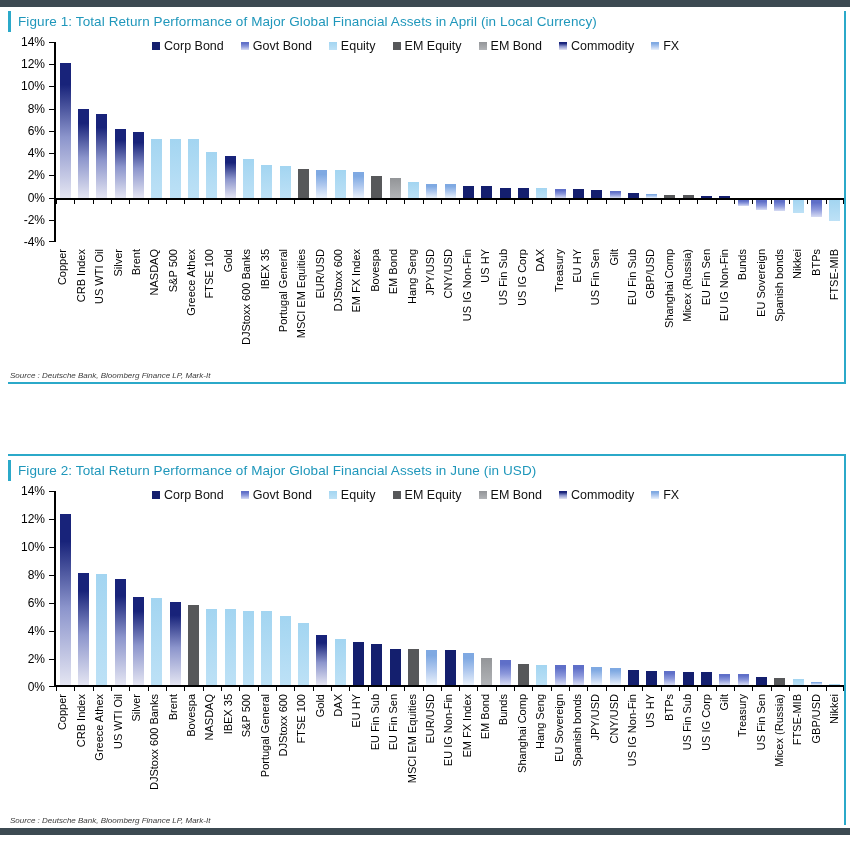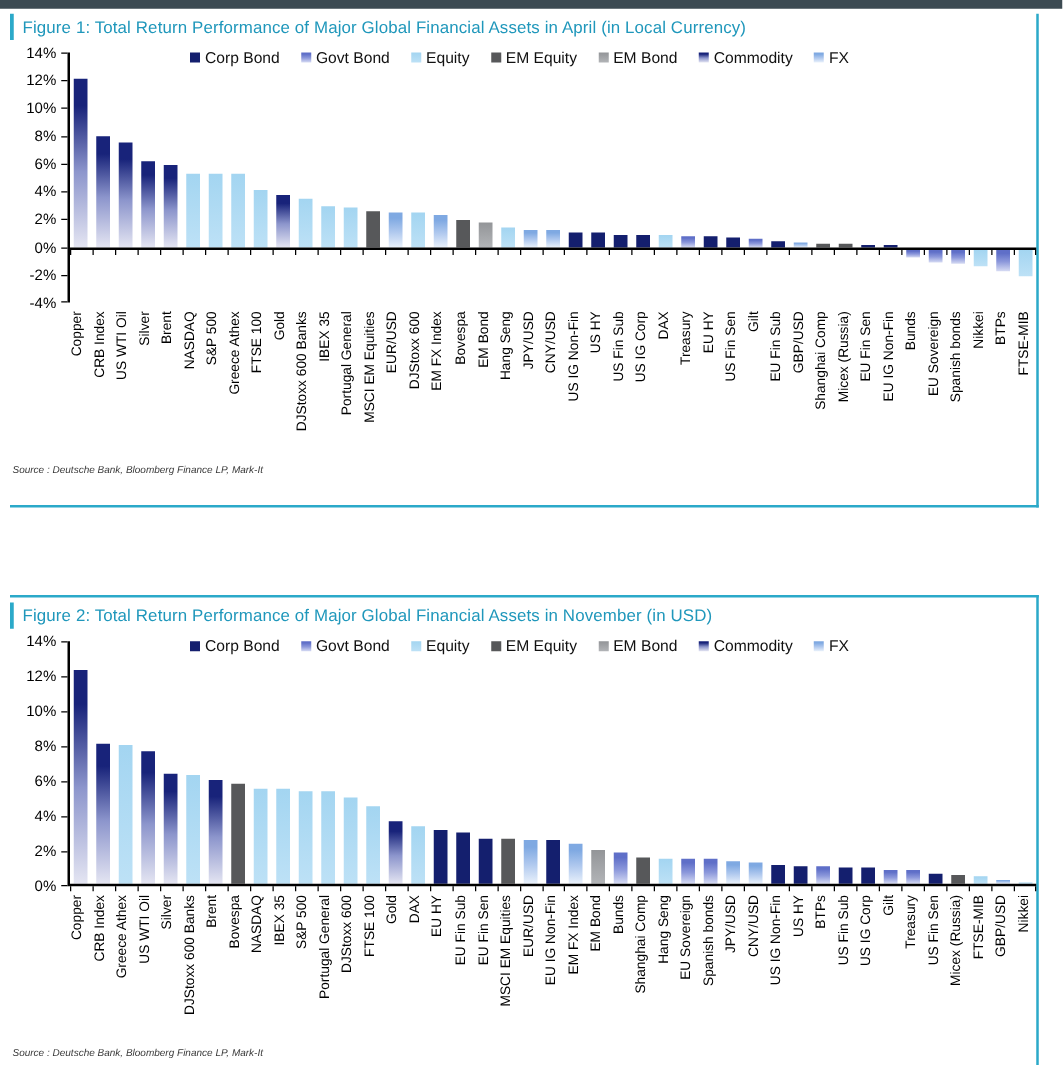--- a/index.html
+++ b/index.html
@@ -1,19 +1,19 @@
 <!DOCTYPE html>
 <html style="--accent: #2BA9C9; --title: #1F97BB;"><head>
 <meta charset="utf-8">
 <style>
   html,body{margin:0;padding:0;background:#ffffff;width:850px;}
   body{font-family:"Liberation Sans", sans-serif; color:#000;}
   .top-band{width:850px;height:7px;}
   .bottom-band{width:850px;height:7px;margin-top:3px;}
-  .fig-box{margin-left:8px;margin-right:19px;padding-bottom:22px;}
+  .fig-box{margin-left:8px;margin-right:4px;padding-bottom:0;}
   .fig-box.b1{border-right:2px solid var(--accent);border-bottom:2px solid var(--accent);}
   .fig-box.b2{border-right:2px solid var(--accent);border-top:2px solid var(--accent);margin-top:70px;}
   .fig-title-row{margin:4px 0 6px 0;border-left:3px solid var(--accent);padding:3px 0 3px 7px;}
   .fig-title-row h2{margin:0;font-size:13.5px;font-weight:400;color:var(--title);letter-spacing:.1px;}
   .chart-inner{display:flex;margin-top:10px;}
   .yaxis{width:46px;position:relative;flex:none;}
   .ylab{position:absolute;right:9px;transform:translateY(-50%);font-size:12px;color:#000;white-space:nowrap;}
   .ytick{position:absolute;right:0;width:5px;height:1px;background:#000;}
   .plotwrap{flex:1;min-width:0;}
   .plot{position:relative;border-left:2px solid #000;overflow:visible;display:flex;}
@@ -401,21 +401,21 @@
             <span class="vlabel">FTSE-MIB</span>
           </div>
         </div>
       </div>
     </div>
   <div class="source">Source : Deutsche Bank, Bloomberg Finance LP, Mark-It</div>
 </section>
 
 <section class="fig-box b2">
   <div class="fig-title-row">
-    <h2>Figure 2: Total Return Performance of Major Global Financial Assets in November (in USD)</h2>
+    <h2>Figure 2: Total Return Performance of Major Global Financial Assets in June (in USD)</h2>
   </div>
   <div class="chart-inner">
       <div class="yaxis" style="height: 196px;">
         <span class="ylab" style="top: 0px;">14%</span>
         <span class="ytick" style="top: 0px;"></span>
         <span class="ylab" style="top: 28px;">12%</span>
         <span class="ytick" style="top: 28px;"></span>
         <span class="ylab" style="top: 56px;">10%</span>
         <span class="ytick" style="top: 56px;"></span>
         <span class="ylab" style="top: 84px;">8%</span>

